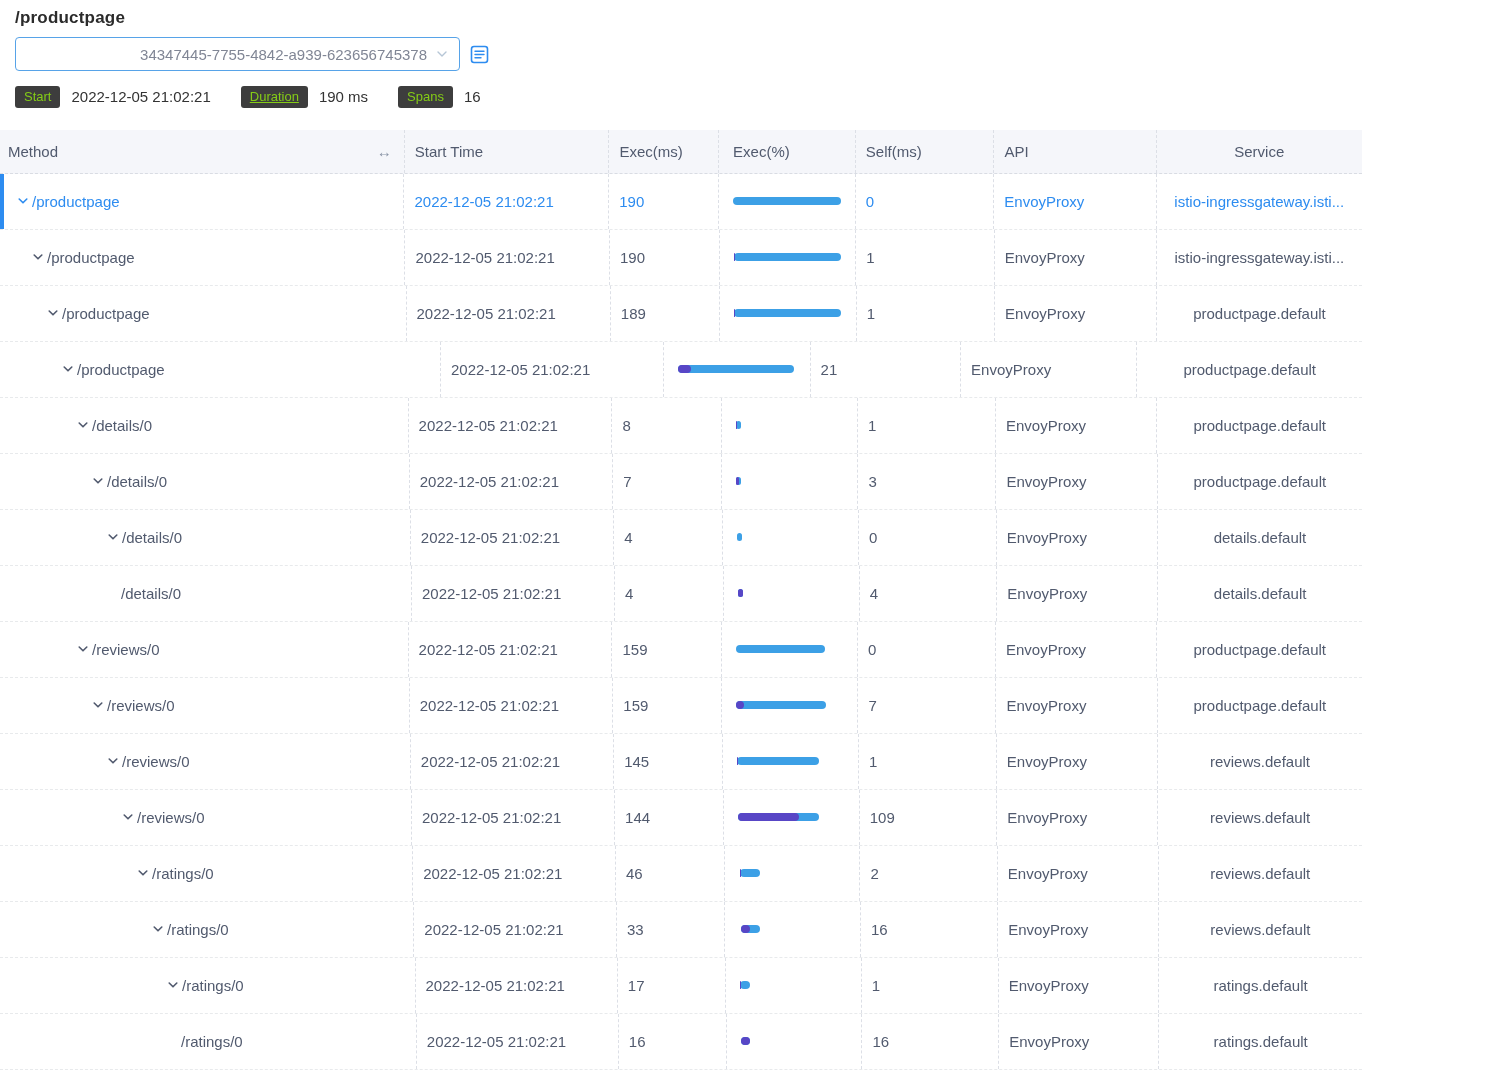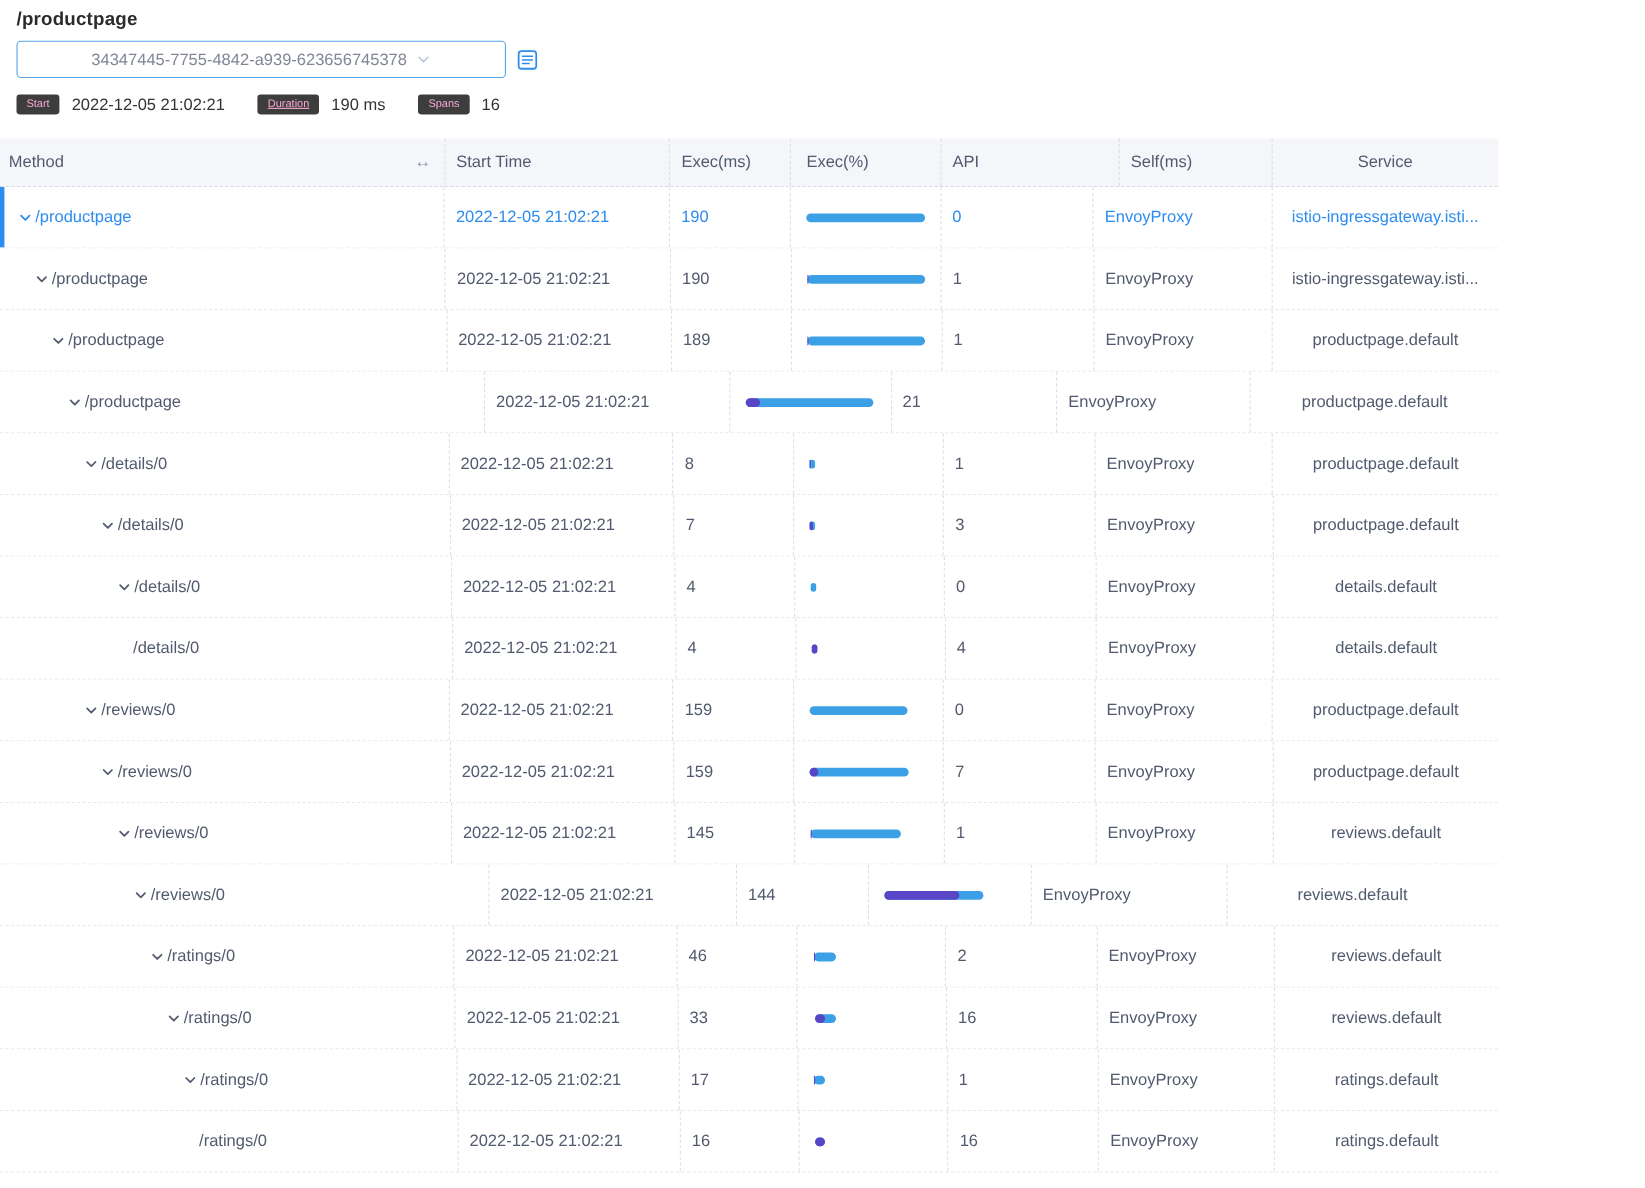--- a/index.html
+++ b/index.html
@@ -7,29 +7,29 @@
   body {
     width: 1495px; height: 1080px; overflow: hidden;
     font-family: "Liberation Sans", sans-serif;
     color: #515a6e;
   }
   .top { padding: 8px 15px 0 15px; }
   .page-title { font-size: 17px; font-weight: bold; color: #2b2b2b; letter-spacing: .2px; }
   .select-row { display: flex; align-items: center; gap: 10px; margin-top: 9px; }
   .trace-select {
     width: 445px; height: 34px; border: 1px solid #57a3e8; border-radius: 4px;
-    display: flex; align-items: center; justify-content: center;
+    display: flex; align-items: center; justify-content: flex-end;
     padding: 0 10px; background: #fff; cursor: pointer;
   }
   .trace-select .value { font-size: 15px; color: #808695; white-space: nowrap; overflow: hidden; text-overflow: ellipsis; }
   .trace-select .sel-chevron { color: #b6c6d6; display: flex; flex: none; margin-left: 8px; }
   .copy-btn { display: flex; align-items: center; color: #2d8cf0; cursor: pointer; background: none; border: none; }
   .badges { display: flex; align-items: center; gap: 30px; margin-top: 15px; }
   .badge-group { display: flex; align-items: center; gap: 11px; font-size: 15px; color: #333; }
-  .badge-label { color: #f9a8d4; font-size: 10px; padding: 3px 9px; border-radius: 3px; line-height: 1.2; }
+  .badge-label { color: #84cc16; font-size: 13px; padding: 3px 9px; border-radius: 3px; line-height: 1.2; }
 
   .table { margin-top: 22px; width: 1362px; font-size: 15px; }
   .thead { display: flex; height: 44px; background: #f5f6fa; border-bottom: 1px dashed #d9dce3; color: #515a6e; }
   .cell { display: flex; align-items: center; padding-left: 10px; border-right: 1px dashed #dcdfe6; height: 100%; overflow: hidden; white-space: nowrap; }
   .c-method  { width: 445px; }
   .c-start   { width: 225px; }
   .c-exec    { width: 120px; }
   .c-pct     { width: 148px; padding: 0 14px; }
   .c-self    { width: 152px; }
   .c-api     { width: 178px; }
@@ -89,22 +89,22 @@
 
 <div class="table">
   <div class="thead">
     <div class="cell c-method">
       <span>Method</span>
       <span class="resize-icon">↔</span>
     </div>
     <div class="cell c-start">Start Time</div>
     <div class="cell c-exec">Exec(ms)</div>
     <div class="cell c-pct">Exec(%)</div>
+    <div class="cell c-self">Self(ms)</div>
     <div class="cell c-api">API</div>
-    <div class="cell c-self">Self(ms)</div>
     <div class="cell c-service">Service</div>
   </div>
   <div class="tbody">
       <div class="row selected">
     <div class="cell c-method" style="padding-left: 16px;">
       <span class="chevron">
         <svg width="14" height="14" viewBox="0 0 14 14">
               <path d="M3.2 5l3.8 3.8L10.8 5" fill="none" stroke="currentColor" stroke-width="1.6" stroke-linecap="round" stroke-linejoin="round"></path>
             </svg>
       </span>
@@ -349,20 +349,21 @@
     </div>
     <div class="cell c-start">2022-12-05 21:02:21</div>
     <div class="cell c-exec">144</div>
     <div class="cell c-pct">
       <div class="bar-wrap">
         <div class="bar" style="width: 75.8%; margin-left: 0%; background: rgb(60, 160, 230);">
           <div class="bar-self" style="width: 75.7%; background: rgb(88, 70, 198);"></div>
         </div>
       </div>
     </div>
+    <div class="cell c-self">109</div>
     <div class="cell c-api">EnvoyProxy</div>
     <div class="cell c-service">reviews.default</div>
   </div>
       <div class="row">
     <div class="cell c-method" style="padding-left: 136px;">
       <span class="chevron">
         <svg width="14" height="14" viewBox="0 0 14 14">
               <path d="M3.2 5l3.8 3.8L10.8 5" fill="none" stroke="currentColor" stroke-width="1.6" stroke-linecap="round" stroke-linejoin="round"></path>
             </svg>
       </span>

